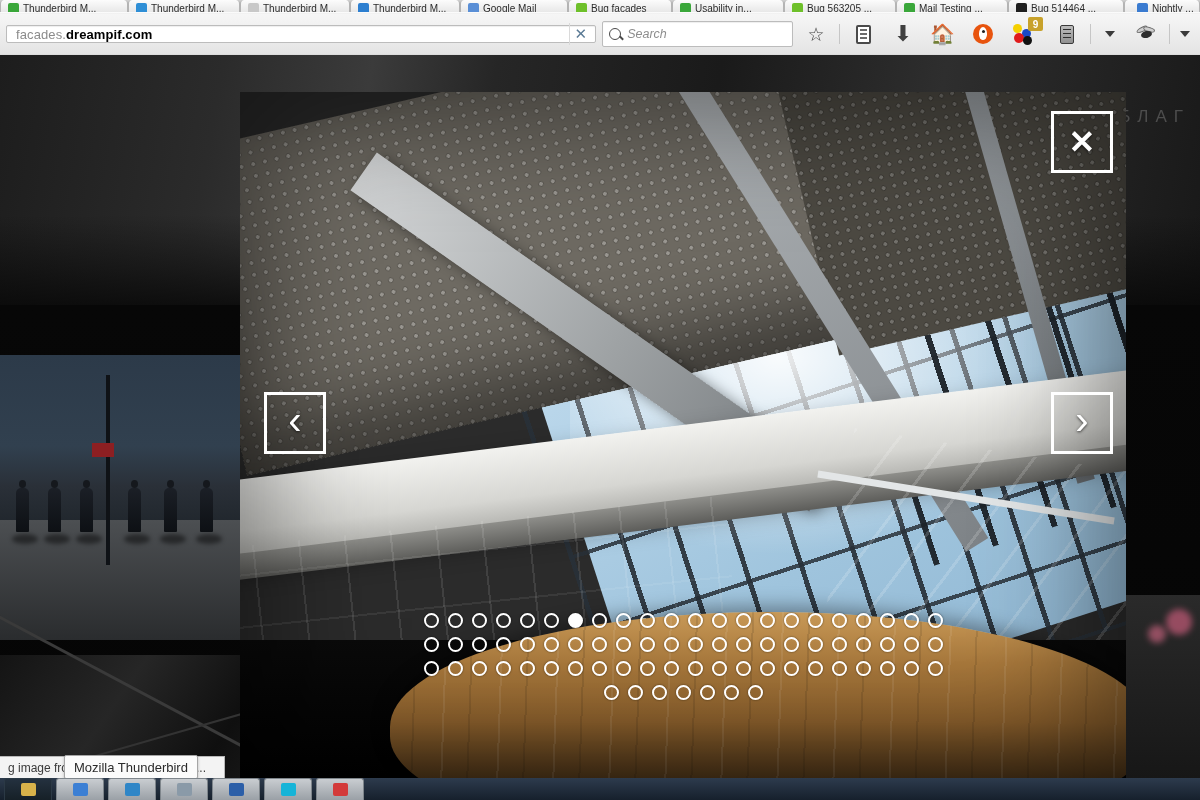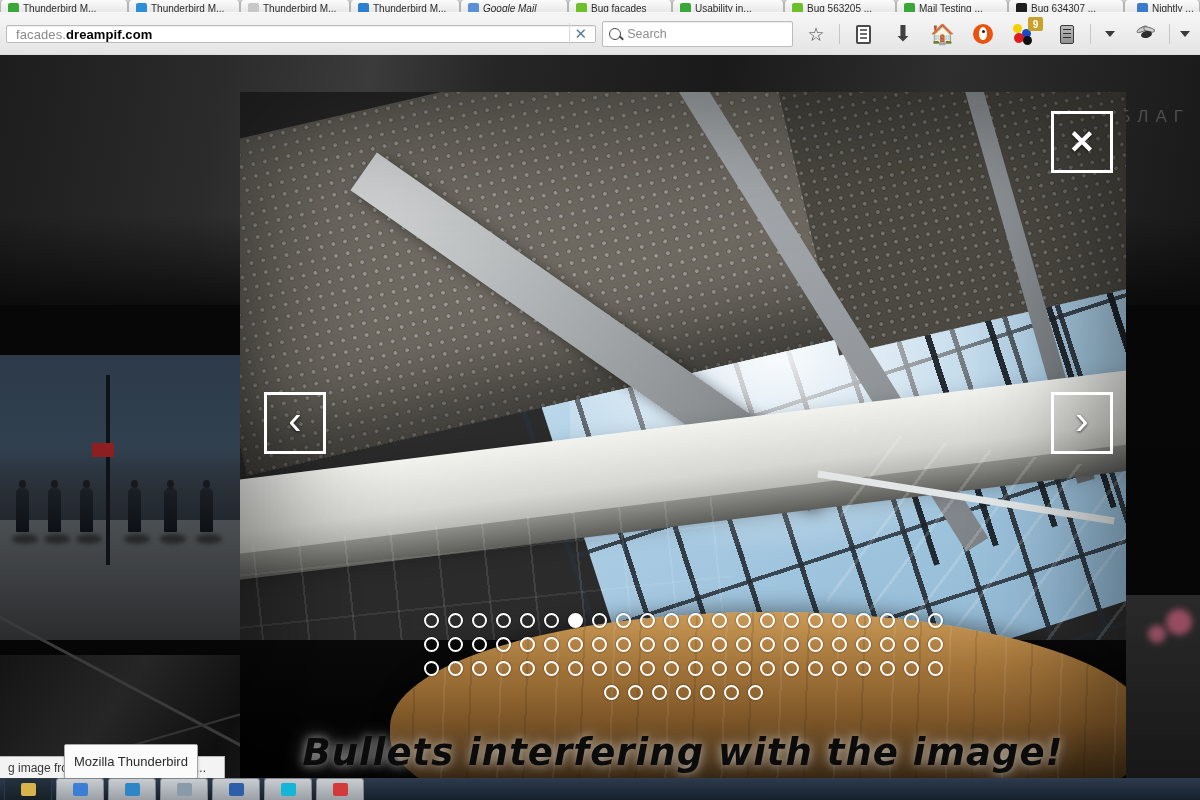--- a/index.html
+++ b/index.html
@@ -73,21 +73,21 @@
     box-shadow:inset 0 1px 1px rgba(0,0,0,.07);
   }
   #search-bar .mag{
     width:12px;height:12px;border:1.6px solid #4a4a4a;border-radius:50%;
     position:relative; flex:0 0 auto;
   }
   #search-bar .mag:after{
     content:""; position:absolute; width:5px;height:1.8px;background:#4a4a4a;
     right:-4px; bottom:0px; transform:rotate(45deg);
   }
-  #search-placeholder{ font-size:12.5px;color:#8d8d8d;}
+  #search-placeholder{ font-size:12.5px;color:#8d8d8d;font-style:italic; }
 
   .tb-btn{
     width:34px;height:30px;display:flex;align-items:center;justify-content:center;
     cursor:pointer; flex:0 0 auto;
   }
   .tb-sep{ width:1px;height:20px;background:#c6c6c6;flex:0 0 auto; }
   .tb-icon{ font-size:19px;color:#3f3f3f;line-height:1; }
 
   
   #ext-bubbles{ position:relative;width:26px;height:24px; }
@@ -390,21 +390,21 @@
   }
 
   
   #status-bar{
     position:absolute;left:0;bottom:22px;height:22px;
     background:#f3f3f3;border:1px solid #b8b8b8;border-left:none;border-bottom:none;
     display:flex;align-items:center;padding:0 8px;z-index:70;
     font-size:12px;color:#3a3a3a;white-space:nowrap; width:225px;
   }
   #status-tooltip{
-    position:absolute;left:64px;bottom:21px;height:35px;z-index:80;
+    position:absolute;left:64px;bottom:21px;height:24px;z-index:80;
     background:#fbfbfb;border:1px solid #a6a6a6;border-radius:2px;
     display:flex;align-items:center;padding:0 9px;
     font-size:13px;color:#2b2b2b;white-space:nowrap;
     box-shadow:0 1px 3px rgba(0,0,0,.25);
   }
   #taskbar{
     position:absolute;left:0;bottom:0;width:1200px;height:22px;z-index:90;
     background:linear-gradient(#2d3b4d,#16202c);
     display:flex;align-items:flex-start;gap:4px;padding-left:4px;
   }
@@ -702,42 +702,41 @@
         <i></i>
       </div>
       <div class="bullet">
         <i></i>
       </div>
       <div class="bullet">
         <i></i>
       </div>
     </div>
 
-  <div id="lb-caption">Bullets interfering with the image!</div>
 </div>
 
 <div id="browser-chrome">
   <div id="tab-strip">
       <div class="tab" style="width: 128px;">
         <span class="favicon" style="background: rgb(58, 167, 58);"></span>
         <span class="tab-label">Thunderbird M...</span>
       </div>
       <div class="tab" style="width: 112px;">
         <span class="favicon" style="background: rgb(47, 143, 214);"></span>
         <span class="tab-label">Thunderbird M...</span>
       </div>
       <div class="tab" style="width: 110px;">
         <span class="favicon" style="background: rgb(200, 200, 200);"></span>
         <span class="tab-label">Thunderbird M...</span>
       </div>
       <div class="tab" style="width: 110px;">
         <span class="favicon" style="background: rgb(45, 127, 208);"></span>
         <span class="tab-label">Thunderbird M...</span>
       </div>
-      <div class="tab" style="width: 108px; font-style: italic;">
+      <div class="tab" style="width: 108px;">
         <span class="favicon" style="background: rgb(90, 143, 214);"></span>
         <span class="tab-label">Google Mail</span>
       </div>
       <div class="tab" style="width: 104px;">
         <span class="favicon" style="background: rgb(110, 192, 42);"></span>
         <span class="tab-label">Bug facades</span>
       </div>
       <div class="tab" style="width: 112px;">
         <span class="favicon" style="background: rgb(58, 167, 58);"></span>
         <span class="tab-label">Usability in...</span>
@@ -745,21 +744,21 @@
       <div class="tab" style="width: 112px;">
         <span class="favicon" style="background: rgb(110, 192, 42);"></span>
         <span class="tab-label">Bug 563205 ...</span>
       </div>
       <div class="tab" style="width: 112px;">
         <span class="favicon" style="background: rgb(58, 167, 58);"></span>
         <span class="tab-label">Mail Testing ...</span>
       </div>
       <div class="tab" style="width: 116px;">
         <span class="favicon" style="background: rgb(31, 31, 31);"></span>
-        <span class="tab-label">Bug 634307 ...</span>
+        <span class="tab-label">Bug 514464 ...</span>
       </div>
       <div class="tab" style="width: 76px; padding-left: 12px;">
         <span class="favicon" style="background: rgb(58, 123, 208);"></span>
         <span class="tab-label">Nightly ...</span>
       </div>
     </div>
   <div id="tab-strip-edge"></div>
 
   <div id="nav-toolbar">
     <div id="url-bar">

